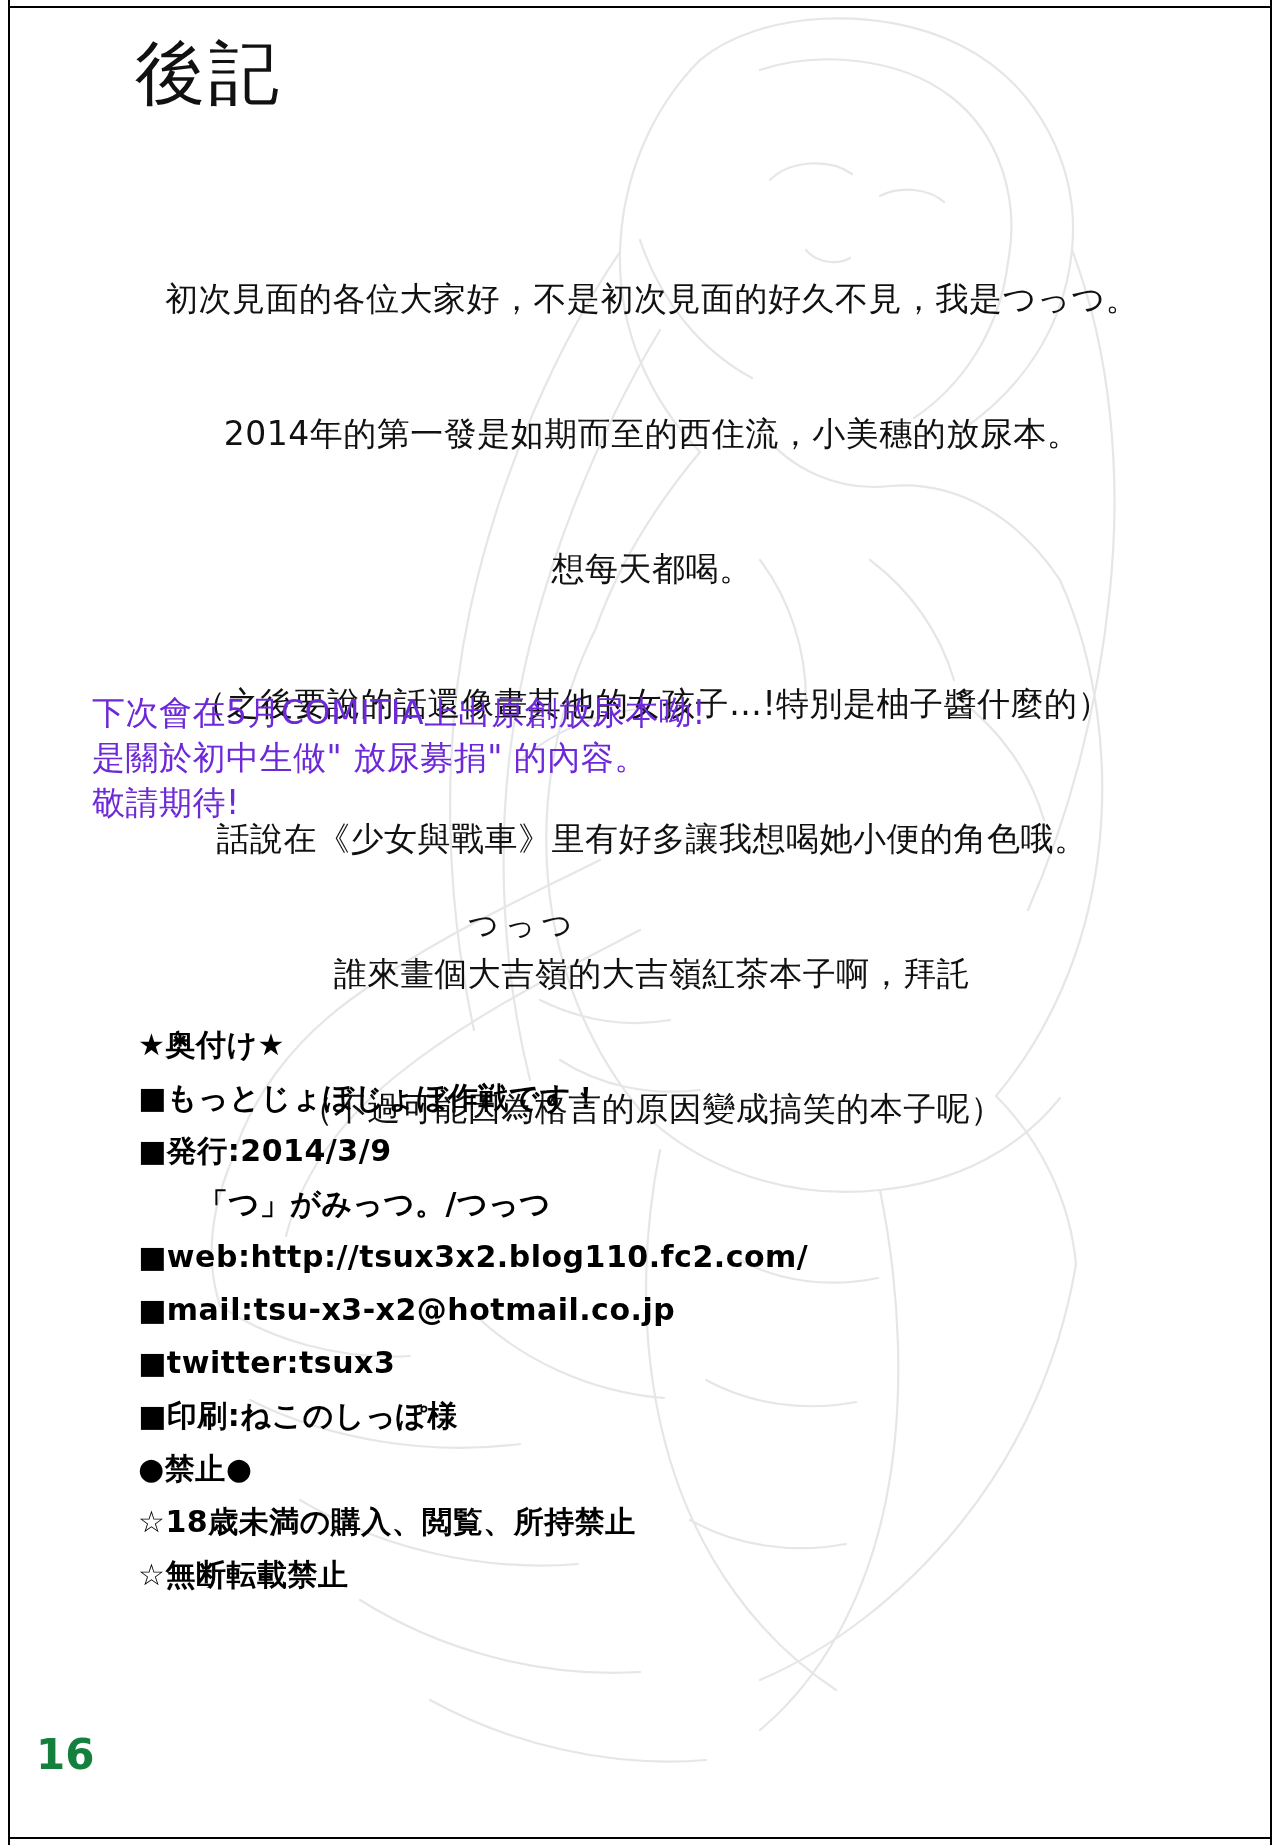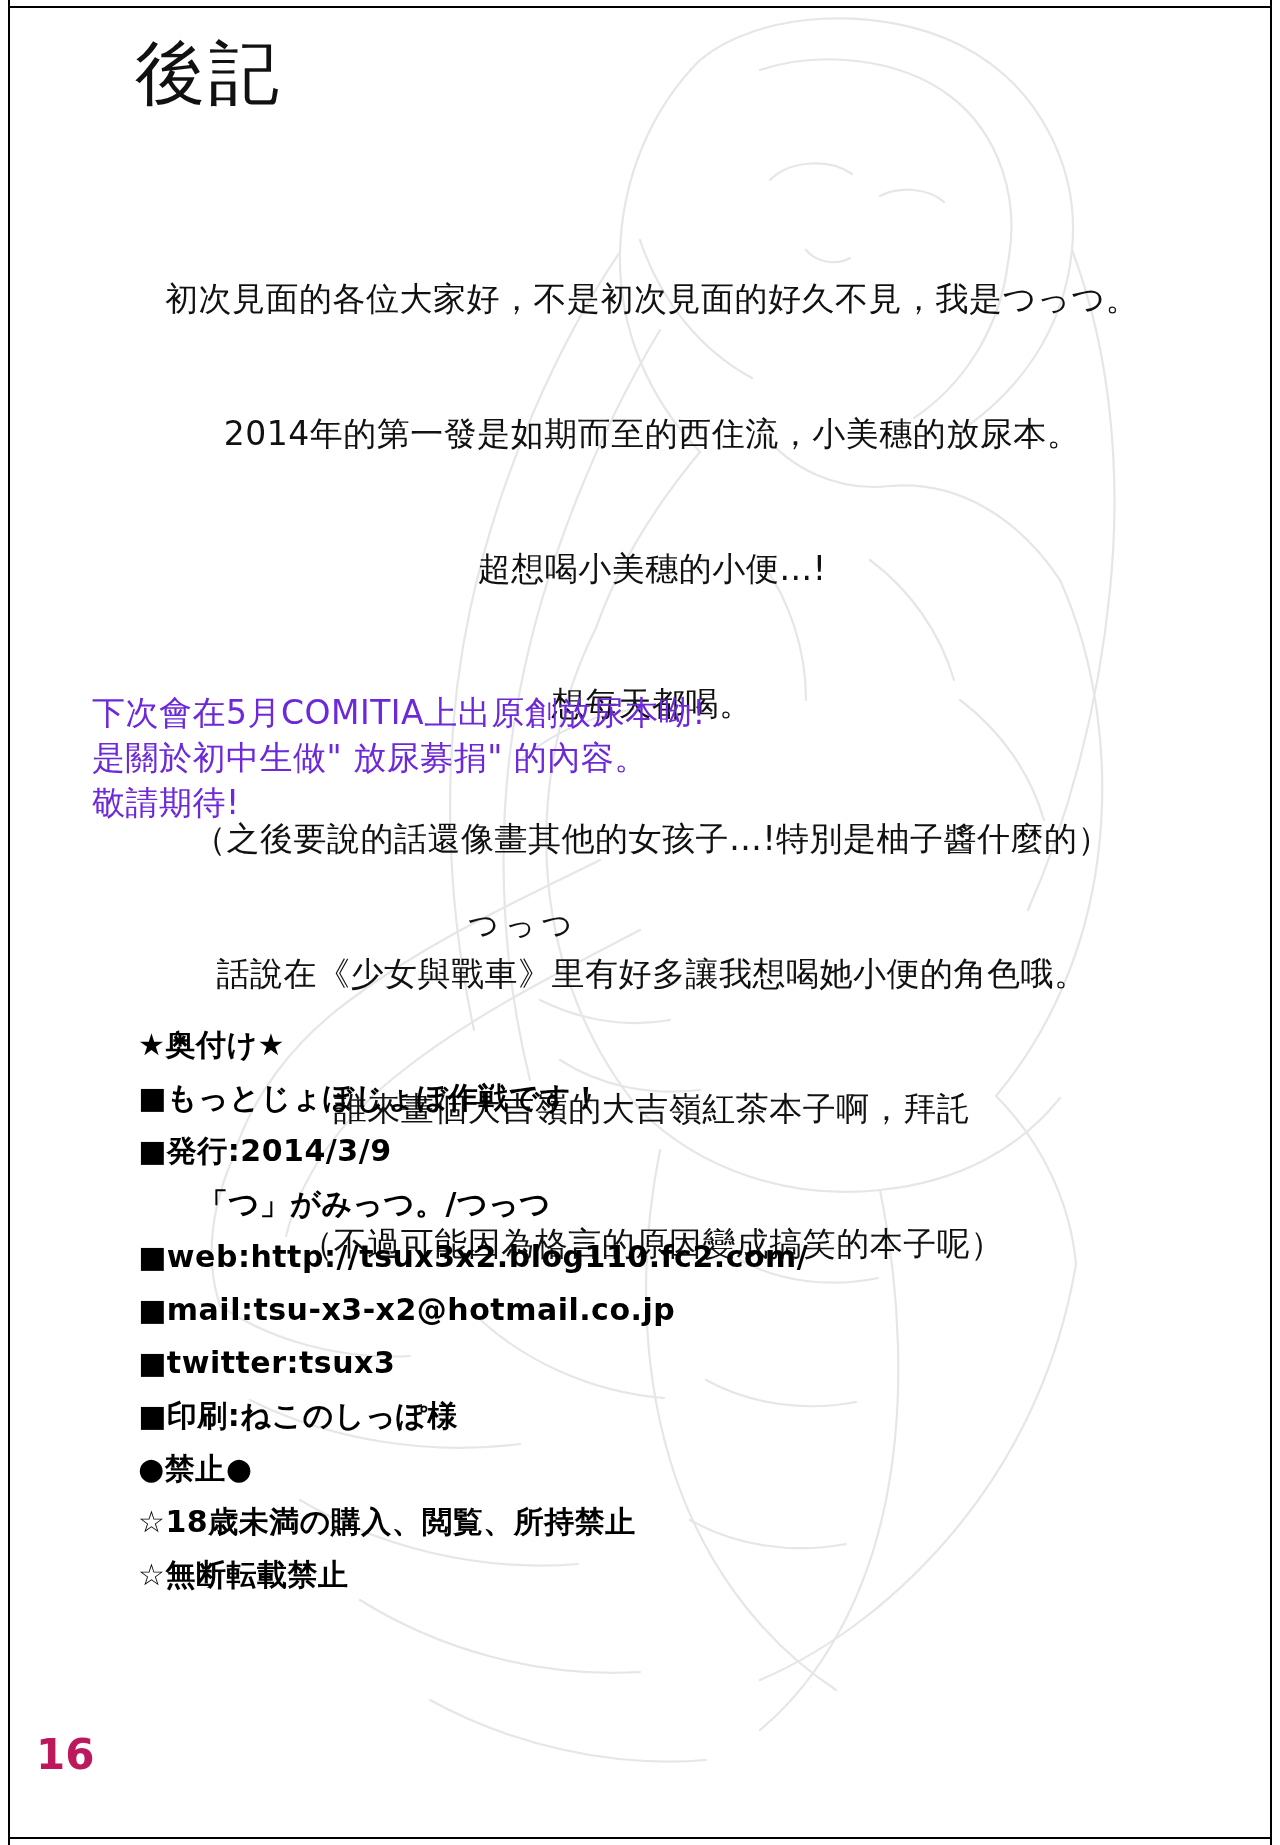--- a/index.html
+++ b/index.html
@@ -148,21 +148,21 @@
     padding-left: 60px;
   }
 
   
   .page-number {
     position: absolute;
     left: 36px;
     top: 1730px;
     font-size: 42px;
     font-weight: bold;
-    color: #be185d;
+    color: #15803d;
     font-family: "DejaVu Sans", sans-serif;
   }
 </style>
 </head>
 <body>
 
 <div class="page">
 
   <svg class="sketch" viewBox="0 0 1280 1845" xmlns="http://www.w3.org/2000/svg">
     <g fill="none" stroke="#a8adb3" stroke-width="2.2" stroke-linecap="round" stroke-linejoin="round">
@@ -221,21 +221,20 @@
   <div class="edge-line-left"></div>
   <div class="edge-line-right"></div>
   <div class="edge-line-top"></div>
   <div class="edge-line-bottom"></div>
 
   <div class="heading">後記</div>
 
   <div class="body-text">
     <div>初次見面的各位大家好，不是初次見面的好久不見，我是つっつ。</div>
     <div>2014年的第一發是如期而至的西住流，小美穗的放尿本。</div>
-    <div>超想喝小美穗的小便…!</div>
     <div>想每天都喝。</div>
     <div>（之後要說的話還像畫其他的女孩子…!特別是柚子醬什麼的）</div>
     <div>話說在《少女與戰車》里有好多讓我想喝她小便的角色哦。</div>
     <div>誰來畫個大吉嶺的大吉嶺紅茶本子啊，拜託</div>
     <div>（不過可能因為格言的原因變成搞笑的本子呢）</div>
   </div>
 
   <div class="body-text-2">
     <div>下次會在5月COMITIA上出原創放尿本呦!</div>
     <div>是關於初中生做" 放尿募捐" 的內容。</div>

